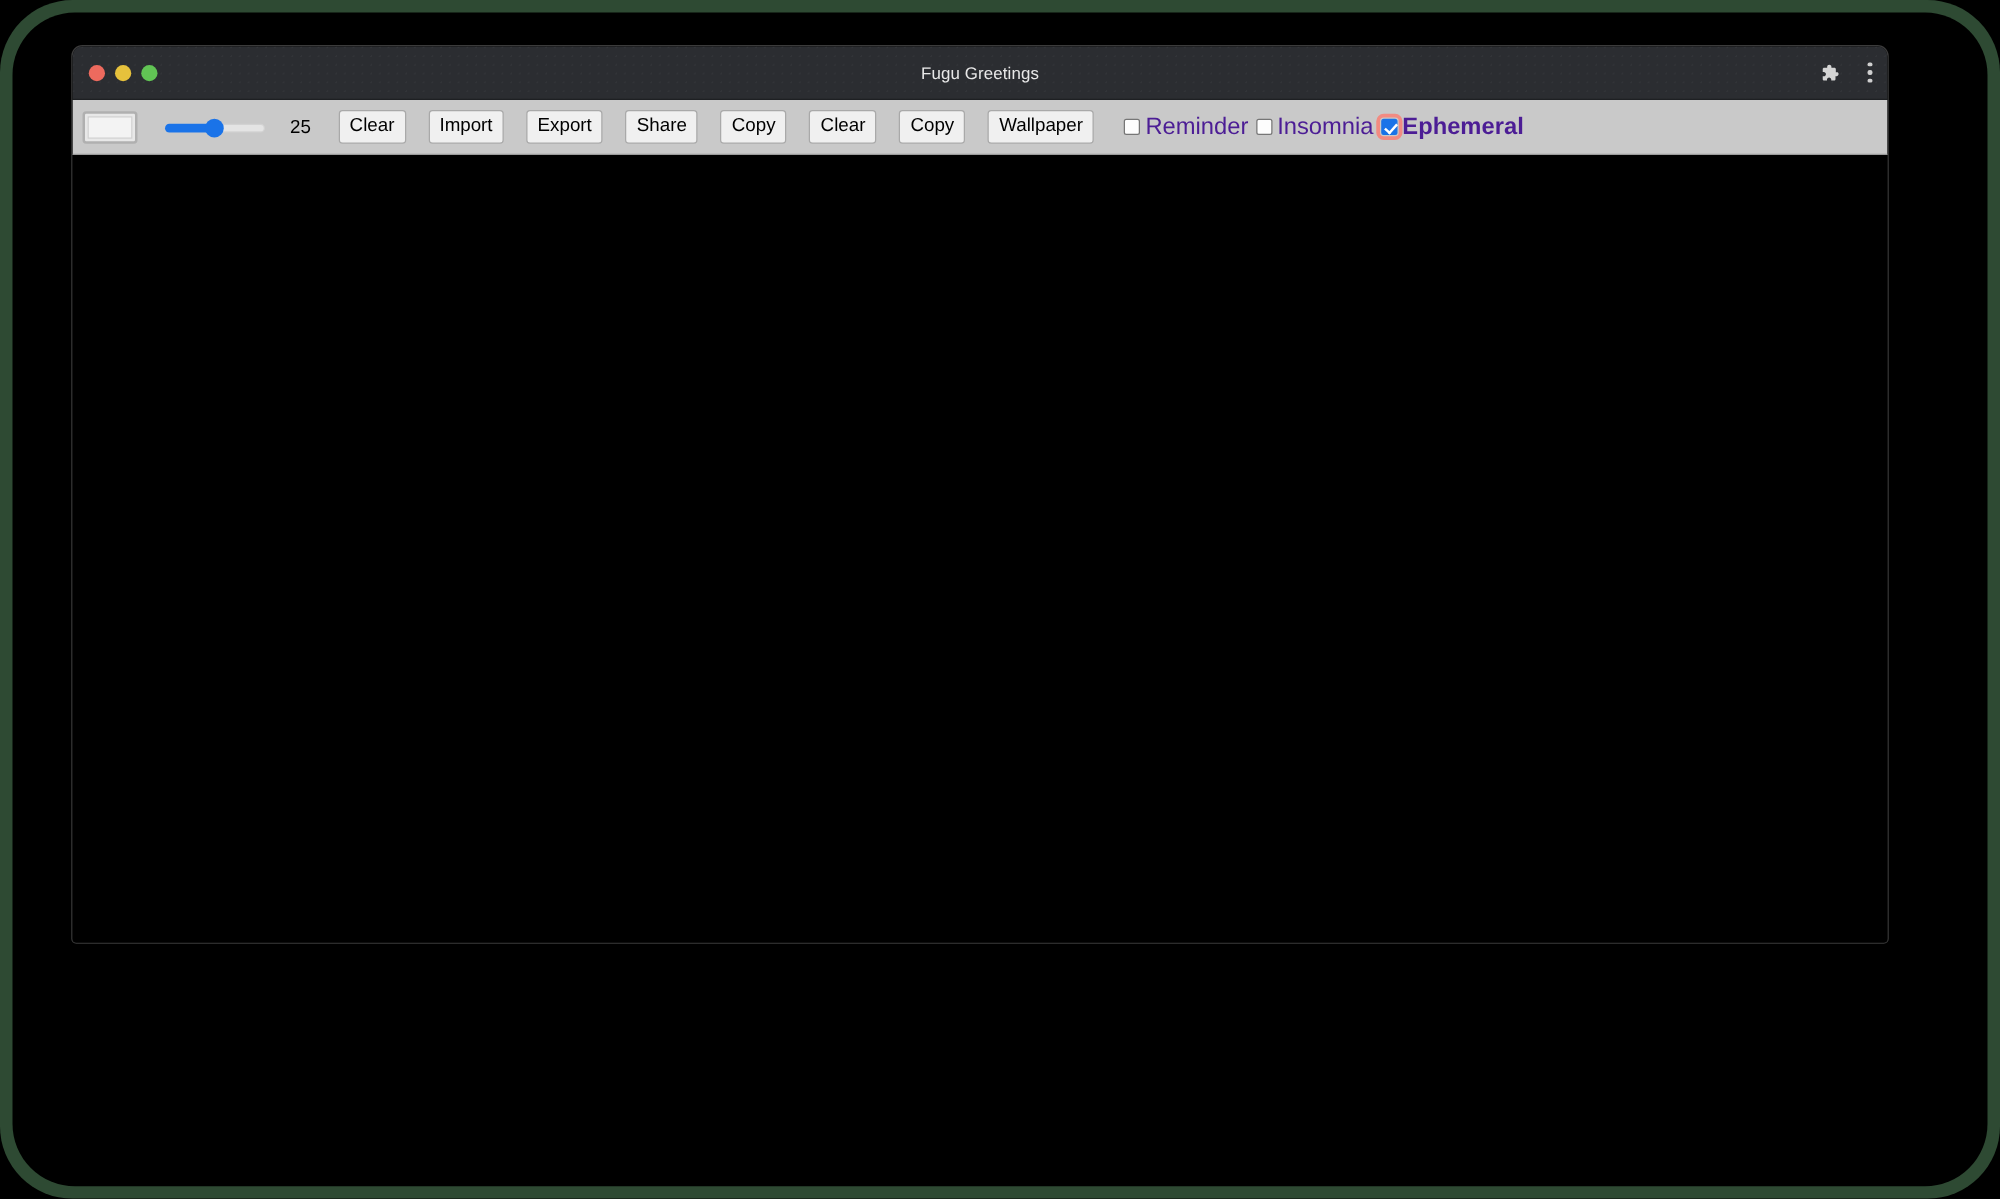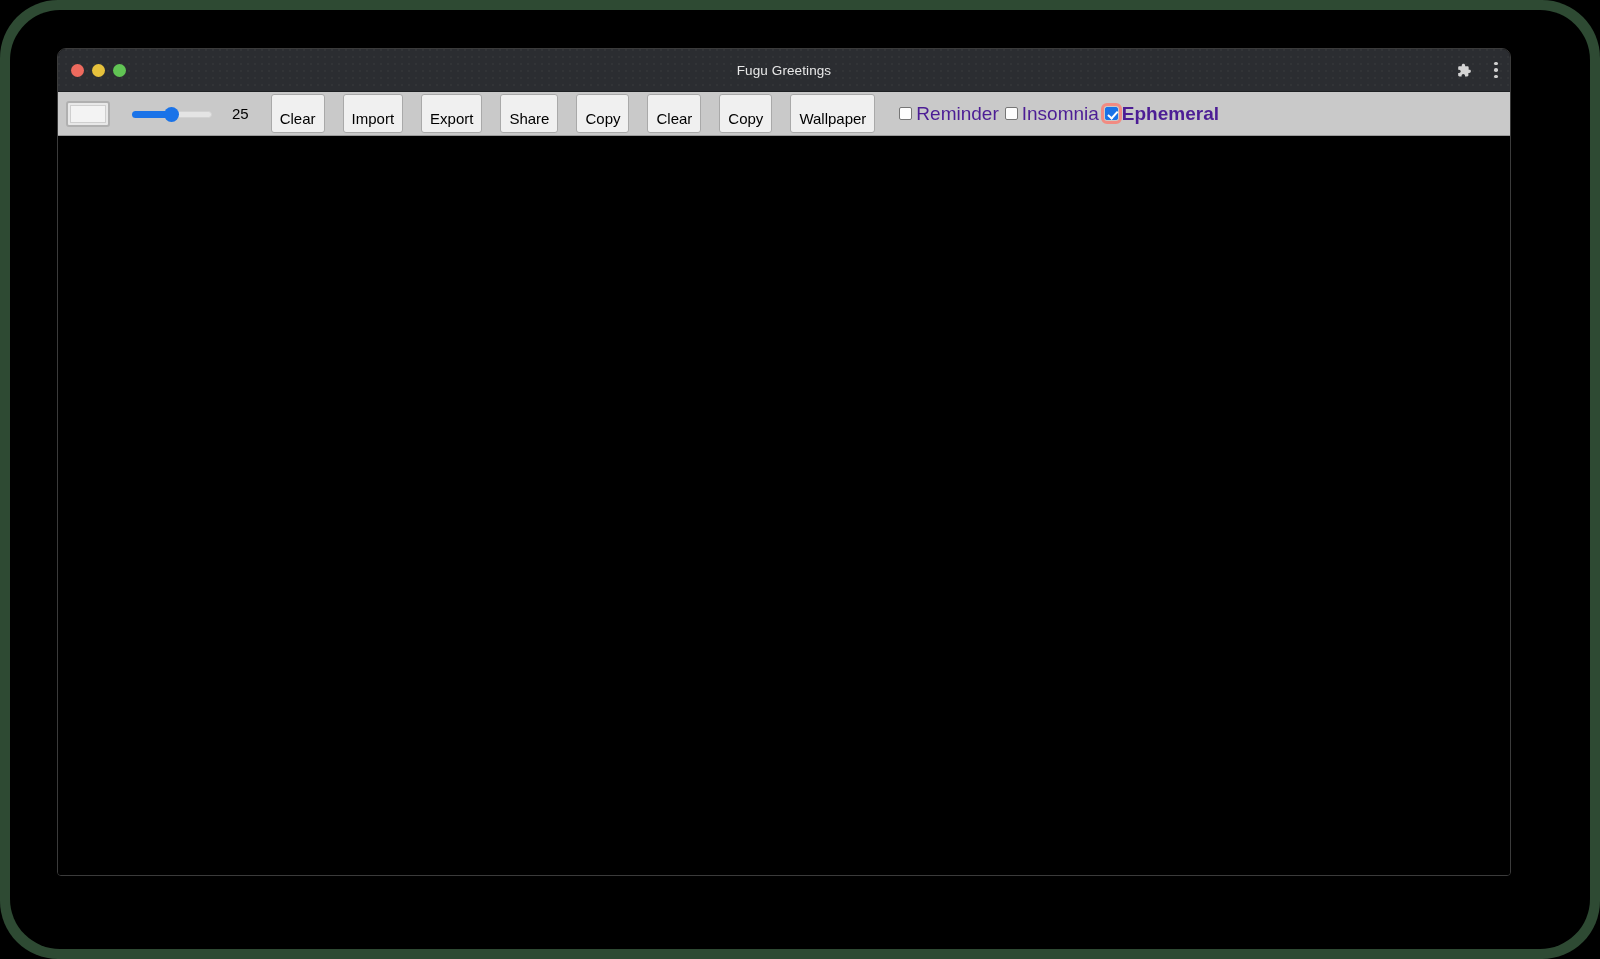--- a/index.html
+++ b/index.html
@@ -26,22 +26,22 @@
     position: absolute;
     left: 10px; top: 10px;
     width: 1580px; height: 939px;
     background: #000000;
     border-radius: 50px;
   }
 
   
   #app-window {
     position: absolute;
-    left: 57px; top: 48px;
-    width: 1454px; height: 828px;
+    left: 57px; top: 36px;
+    width: 1454px; height: 719px;
     border-radius: 9px 9px 4px 4px;
     overflow: hidden;
     border: 1px solid #3b3b3b;
     background: #000;
   }
 
   
   #title-bar {
     position: relative;
     height: 43px;
@@ -145,21 +145,21 @@
     flex: none;
   }
 
   .tb-button {
     font-family: "Liberation Sans", sans-serif;
     font-size: 15px;
     color: #000;
     background: #f0f0f0;
     border: 1px solid #a9a9a9;
     border-radius: 3px;
-    padding: 15px 8px 4px 8px;
+    padding: 3px 8px 4px 8px;
     margin-left: 6px;
     line-height: 1.15;
     flex: none;
   }
 
   .checkbox-group {
     display: flex; align-items: center;
     margin-left: 12px;
     flex: none;
   }

